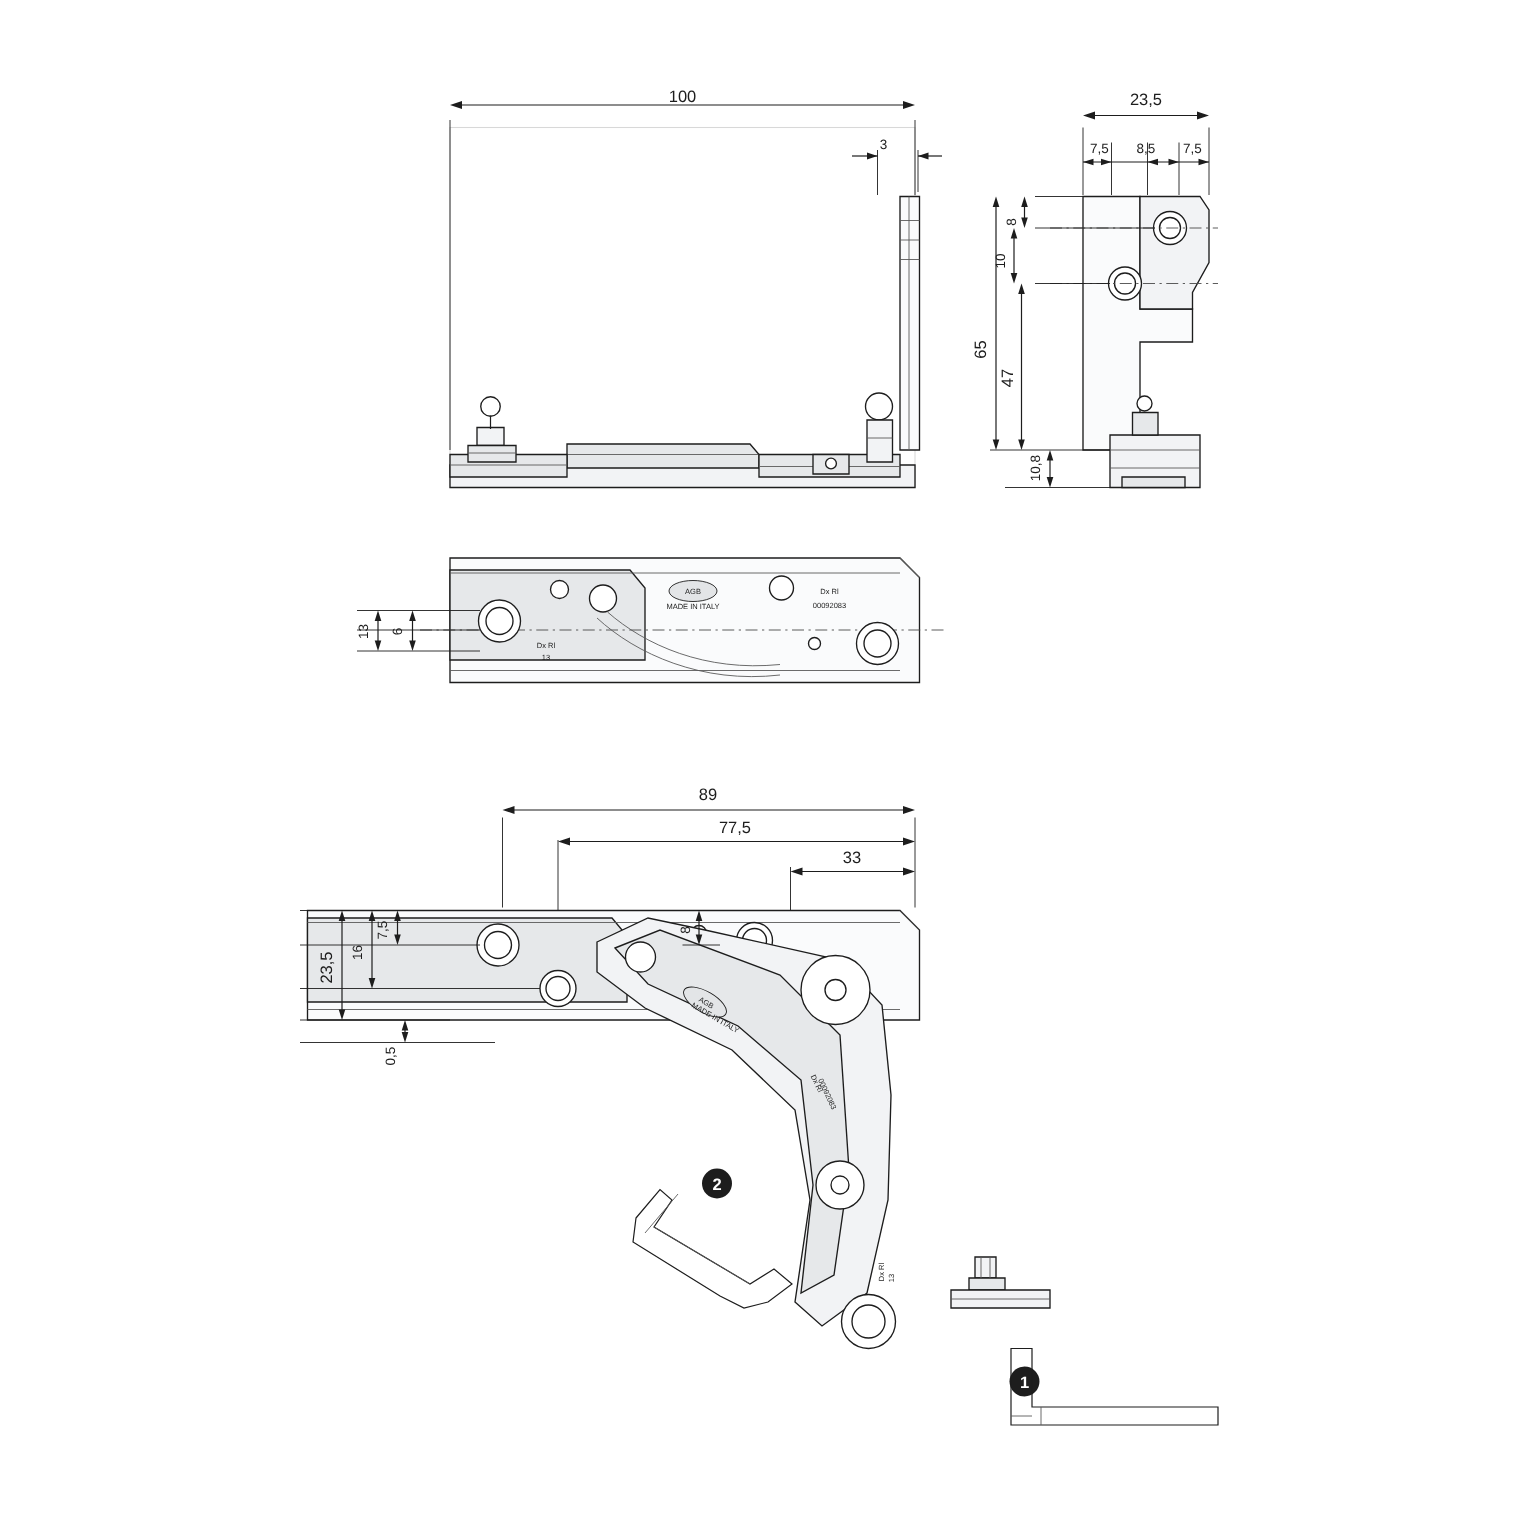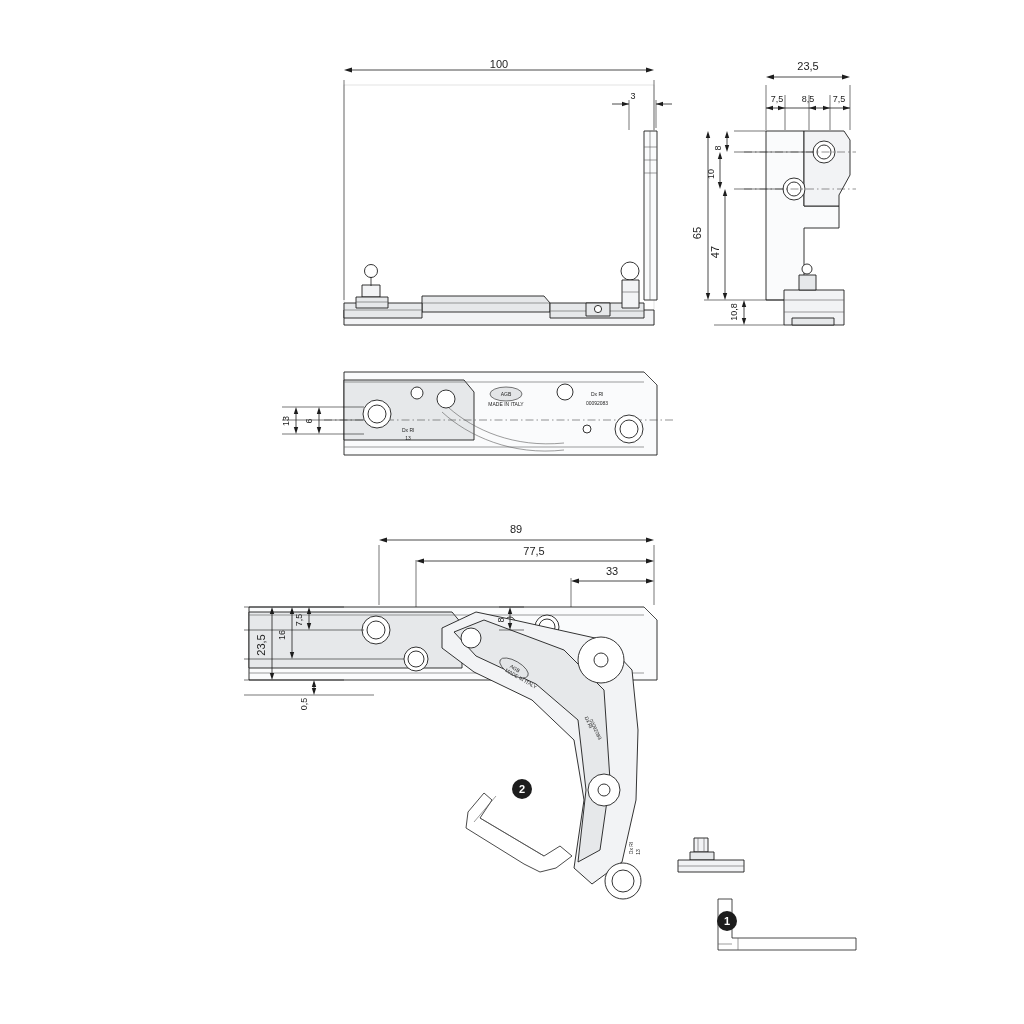--- a/index.html
+++ b/index.html
@@ -1,21 +1,21 @@
 <!DOCTYPE html>
 <html><head>
 <meta charset="utf-8">
 <style>
   html,body{margin:0;padding:0;}
   body{
     width:1024px;height:1024px;background:#ffffff;
     font-family:"Liberation Sans", sans-serif;
     color:#2b2b2b;position:relative;overflow:hidden;
   }
-  .sheet{position:absolute;inset:0;margin-left:44px;}
+  .sheet{position:absolute;inset:0;}
   svg{position:absolute;left:0;top:0;width:1024px;height:1024px;}
   .dim{font-size:11px;fill:#1d1d1d;font-family:"Liberation Sans",sans-serif;}
   .dim.small{font-size:9px;}
   .mark{font-size:5px;fill:#1d1d1d;font-family:"Liberation Sans",sans-serif;}
   .callout-num{font-size:11px;fill:#ffffff;font-weight:bold;font-family:"Liberation Sans",sans-serif;}
   .ln{stroke:#1d1d1d;stroke-width:0.8;fill:none;}
   .ln-thin{stroke:#5a5a5a;stroke-width:0.6;fill:none;}
   .ln-ext{stroke:#1d1d1d;stroke-width:0.6;fill:none;}
   .ln-center{stroke:#4b4b4b;stroke-width:0.6;fill:none;stroke-dasharray:8 3 1.5 3;}
   .body-fill{fill:#f2f3f5;stroke:#1d1d1d;stroke-width:0.9;}

